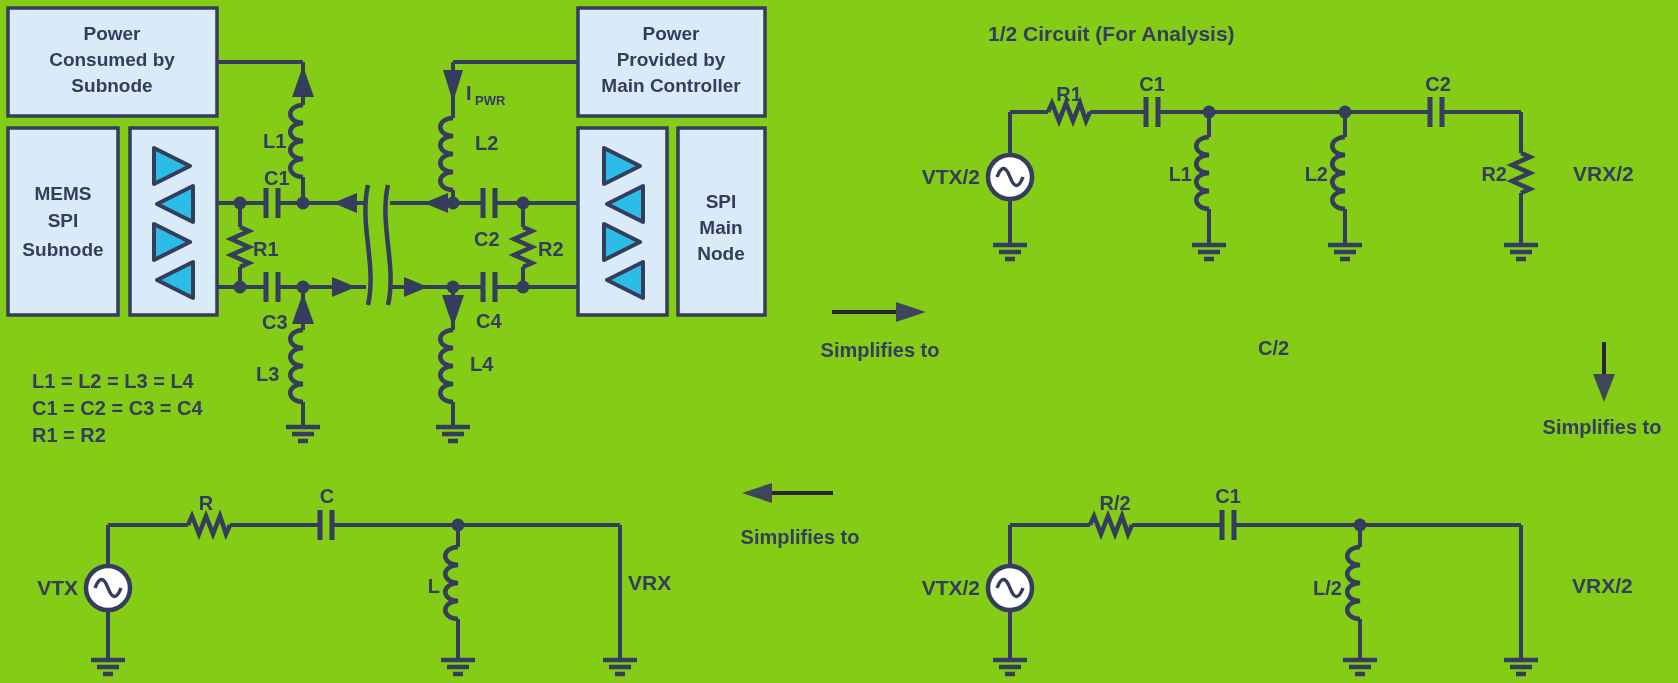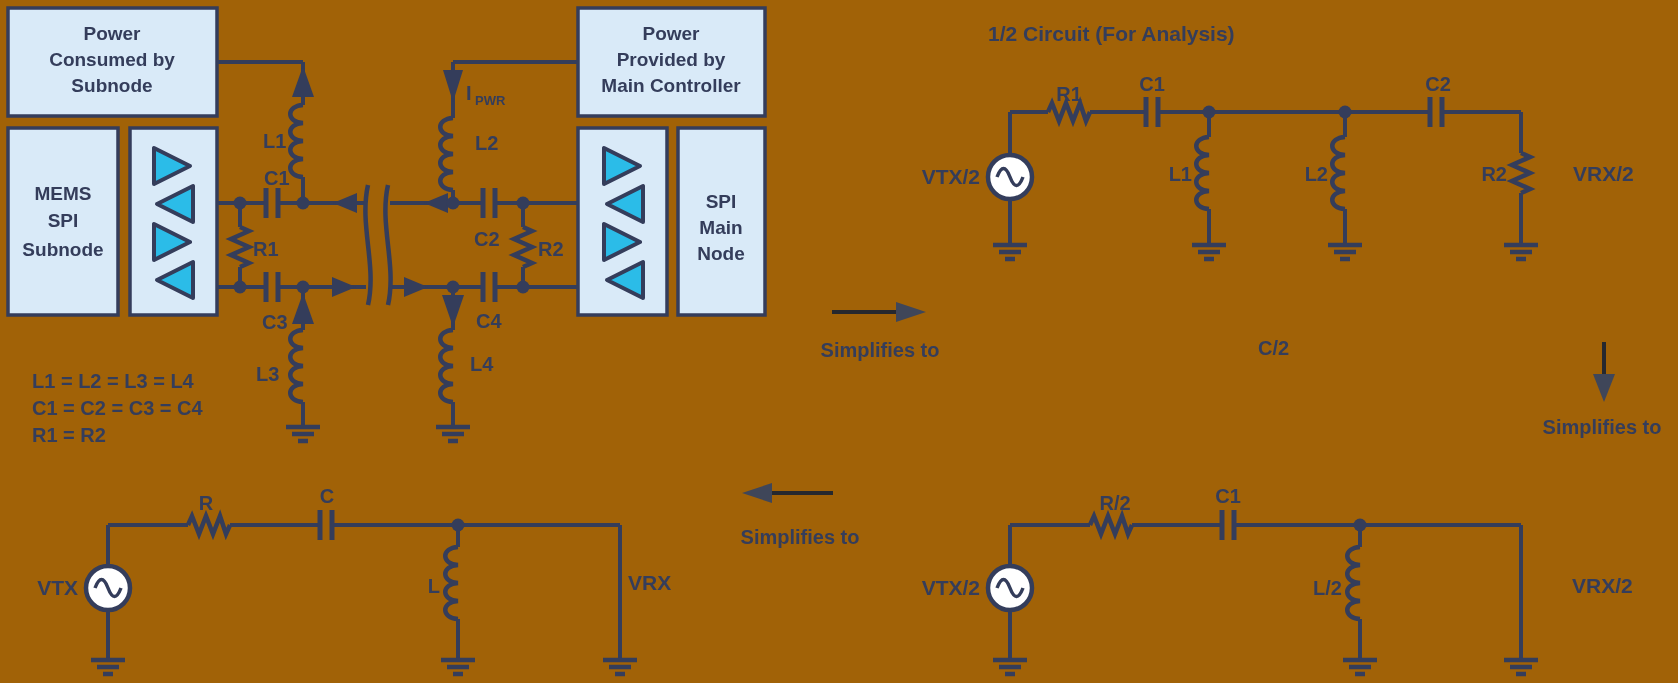--- a/index.html
+++ b/index.html
@@ -1,16 +1,16 @@
 <!DOCTYPE html>
 <html><head>
 <meta charset="utf-8">
 <style>
   html,body{margin:0;padding:0;background:#ffffff;}
-  .canvas{width:1678px;height:683px;position:relative;background:#a16207;}
+  .canvas{width:1678px;height:683px;position:relative;background:#84cc16;}
   svg{display:block;}
   .t{font-family:"Liberation Sans",sans-serif;font-weight:bold;fill:#343D5B;}
   .t13{font-size:13px;}
   .t19{font-size:19px;}
   .t20{font-size:20px;}
   .t21{font-size:21px;}
   .wire{stroke:#343D5B;stroke-width:4;fill:none;}
   .wire5{stroke:#343D5B;stroke-width:4.5;fill:none;}
   .boxr{fill:#D9EAF8;stroke:#343D5B;stroke-width:3.5;}
   .tri{fill:#2BBCE8;stroke:#343D5B;stroke-width:4;stroke-linejoin:round;}

